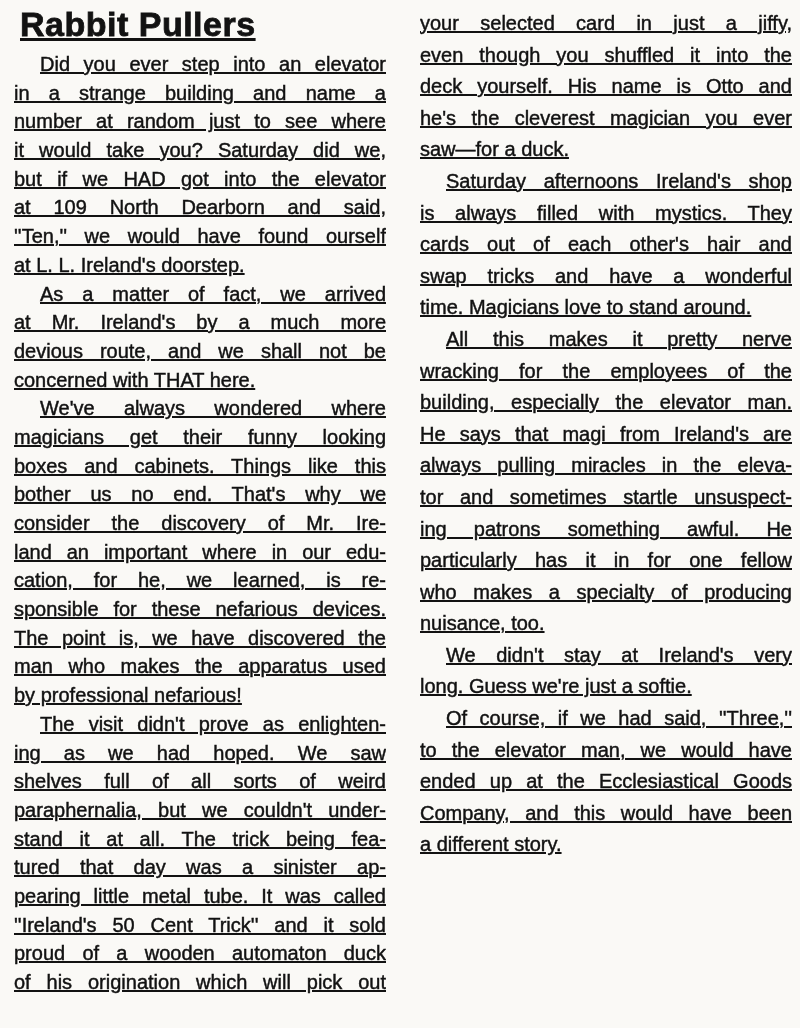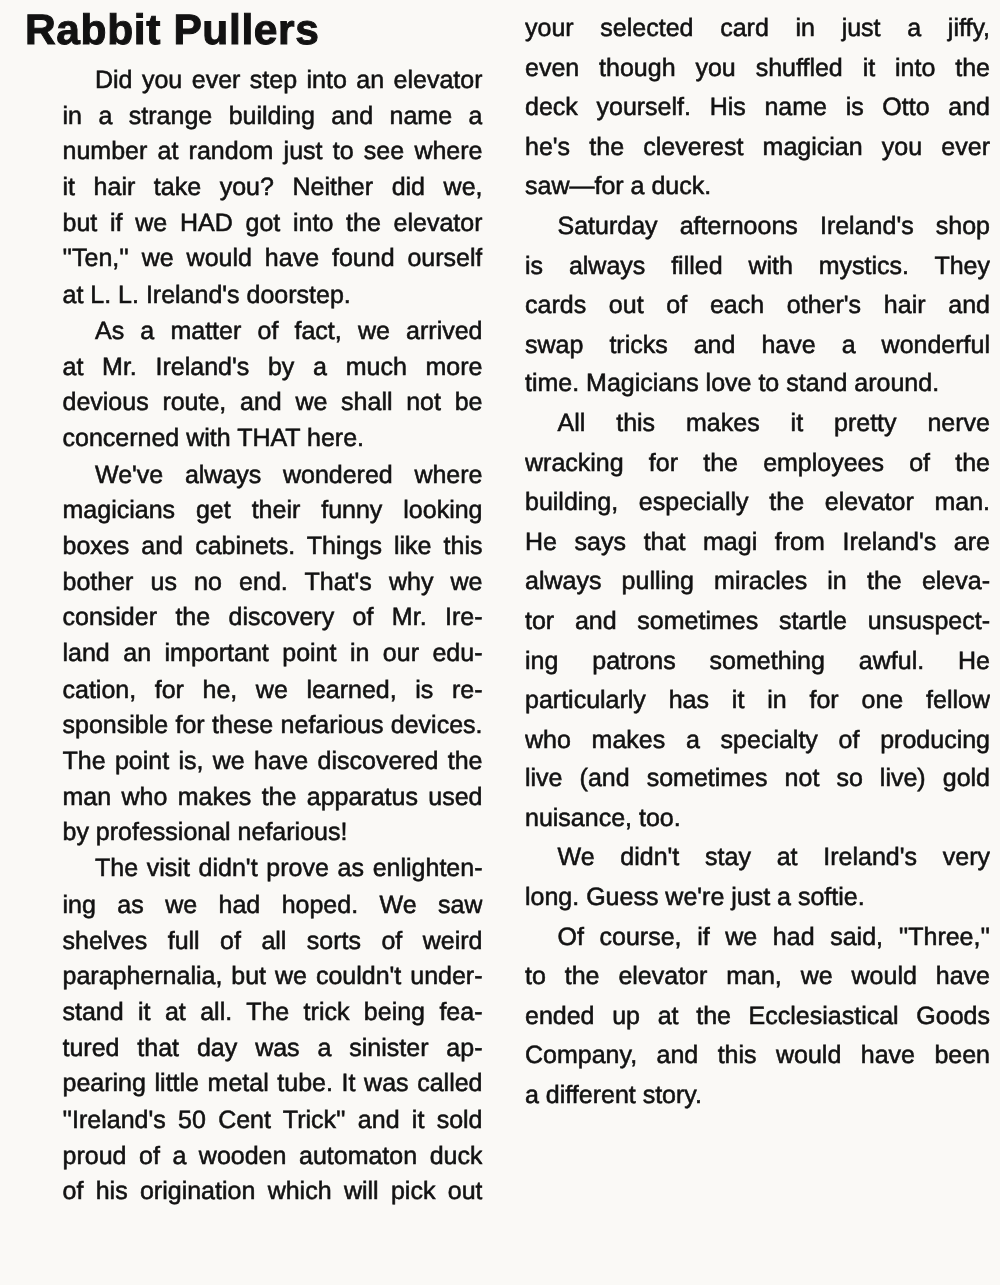--- a/index.html
+++ b/index.html
@@ -17,20 +17,21 @@
   }
   .page {
     box-sizing: border-box;
     width: 800px;
     height: 1028px;
     padding: 4px 6px 0 14px;
     display: flex;
   }
   .col {
     box-sizing: border-box;
+    text-decoration: underline;
   }
   .col-left {
     width: 372px;
     margin-right: 34px;
   }
   .col-right {
     width: 372px;
     padding-top: 4px;
   }
   h1.article-title {
@@ -43,21 +44,20 @@
   }
   .line {
     font-size: 20px;
     text-align: justify;
     text-align-last: justify;
     overflow: hidden;
   }
   .col-left .line {
     height: 28.7px;
     line-height: 28.7px;
-    margin-left: 36px;
   }
   .col-right .line {
     height: 31.6px;
     line-height: 31.6px;
   }
   .line.indent {
     text-indent: 26px;
   }
   .line.last {
     text-align-last: left;
@@ -66,34 +66,35 @@
 </head>
 <body>
 
 <div class="page">
   <div class="col col-left">
     <h1 class="article-title">Rabbit Pullers</h1>
     <div class="col-body">
         <div class="line indent">Did you ever step into an elevator</div>
         <div class="line">in a strange building and name a</div>
         <div class="line">number at random just to see where</div>
-        <div class="line">it hair take you? Neither did we,</div>
+        <div class="line">it would take you? Saturday did we,</div>
         <div class="line">but if we HAD got into the elevator</div>
+        <div class="line">at 109 North Dearborn and said,</div>
         <div class="line">''Ten,'' we would have found ourself</div>
         <div class="line last">at L. L. Ireland's doorstep.</div>
         <div class="line indent">As a matter of fact, we arrived</div>
         <div class="line">at Mr. Ireland's by a much more</div>
         <div class="line">devious route, and we shall not be</div>
         <div class="line last">concerned with THAT here.</div>
         <div class="line indent">We've always wondered where</div>
         <div class="line">magicians get their funny looking</div>
         <div class="line">boxes and cabinets. Things like this</div>
         <div class="line">bother us no end. That's why we</div>
         <div class="line">consider the discovery of Mr. Ire-</div>
-        <div class="line">land an important point in our edu-</div>
+        <div class="line">land an important where in our edu-</div>
         <div class="line">cation, for he, we learned, is re-</div>
         <div class="line">sponsible for these nefarious devices.</div>
         <div class="line">The point is, we have discovered the</div>
         <div class="line">man who makes the apparatus used</div>
         <div class="line last">by professional nefarious!</div>
         <div class="line indent">The visit didn't prove as enlighten-</div>
         <div class="line">ing as we had hoped. We saw</div>
         <div class="line">shelves full of all sorts of weird</div>
         <div class="line">paraphernalia, but we couldn't under-</div>
         <div class="line">stand it at all. The trick being fea-</div>
@@ -118,21 +119,20 @@
         <div class="line last">time. Magicians love to stand around.</div>
         <div class="line indent">All this makes it pretty nerve</div>
         <div class="line">wracking for the employees of the</div>
         <div class="line">building, especially the elevator man.</div>
         <div class="line">He says that magi from Ireland's are</div>
         <div class="line">always pulling miracles in the eleva-</div>
         <div class="line">tor and sometimes startle unsuspect-</div>
         <div class="line">ing patrons something awful. He</div>
         <div class="line">particularly has it in for one fellow</div>
         <div class="line">who makes a specialty of producing</div>
-        <div class="line">live (and sometimes not so live) gold</div>
         <div class="line last">nuisance, too.</div>
         <div class="line indent">We didn't stay at Ireland's very</div>
         <div class="line last">long. Guess we're just a softie.</div>
         <div class="line indent">Of course, if we had said, ''Three,''</div>
         <div class="line">to the elevator man, we would have</div>
         <div class="line">ended up at the Ecclesiastical Goods</div>
         <div class="line">Company, and this would have been</div>
         <div class="line last">a different story.</div>
       </div>
   </div>

